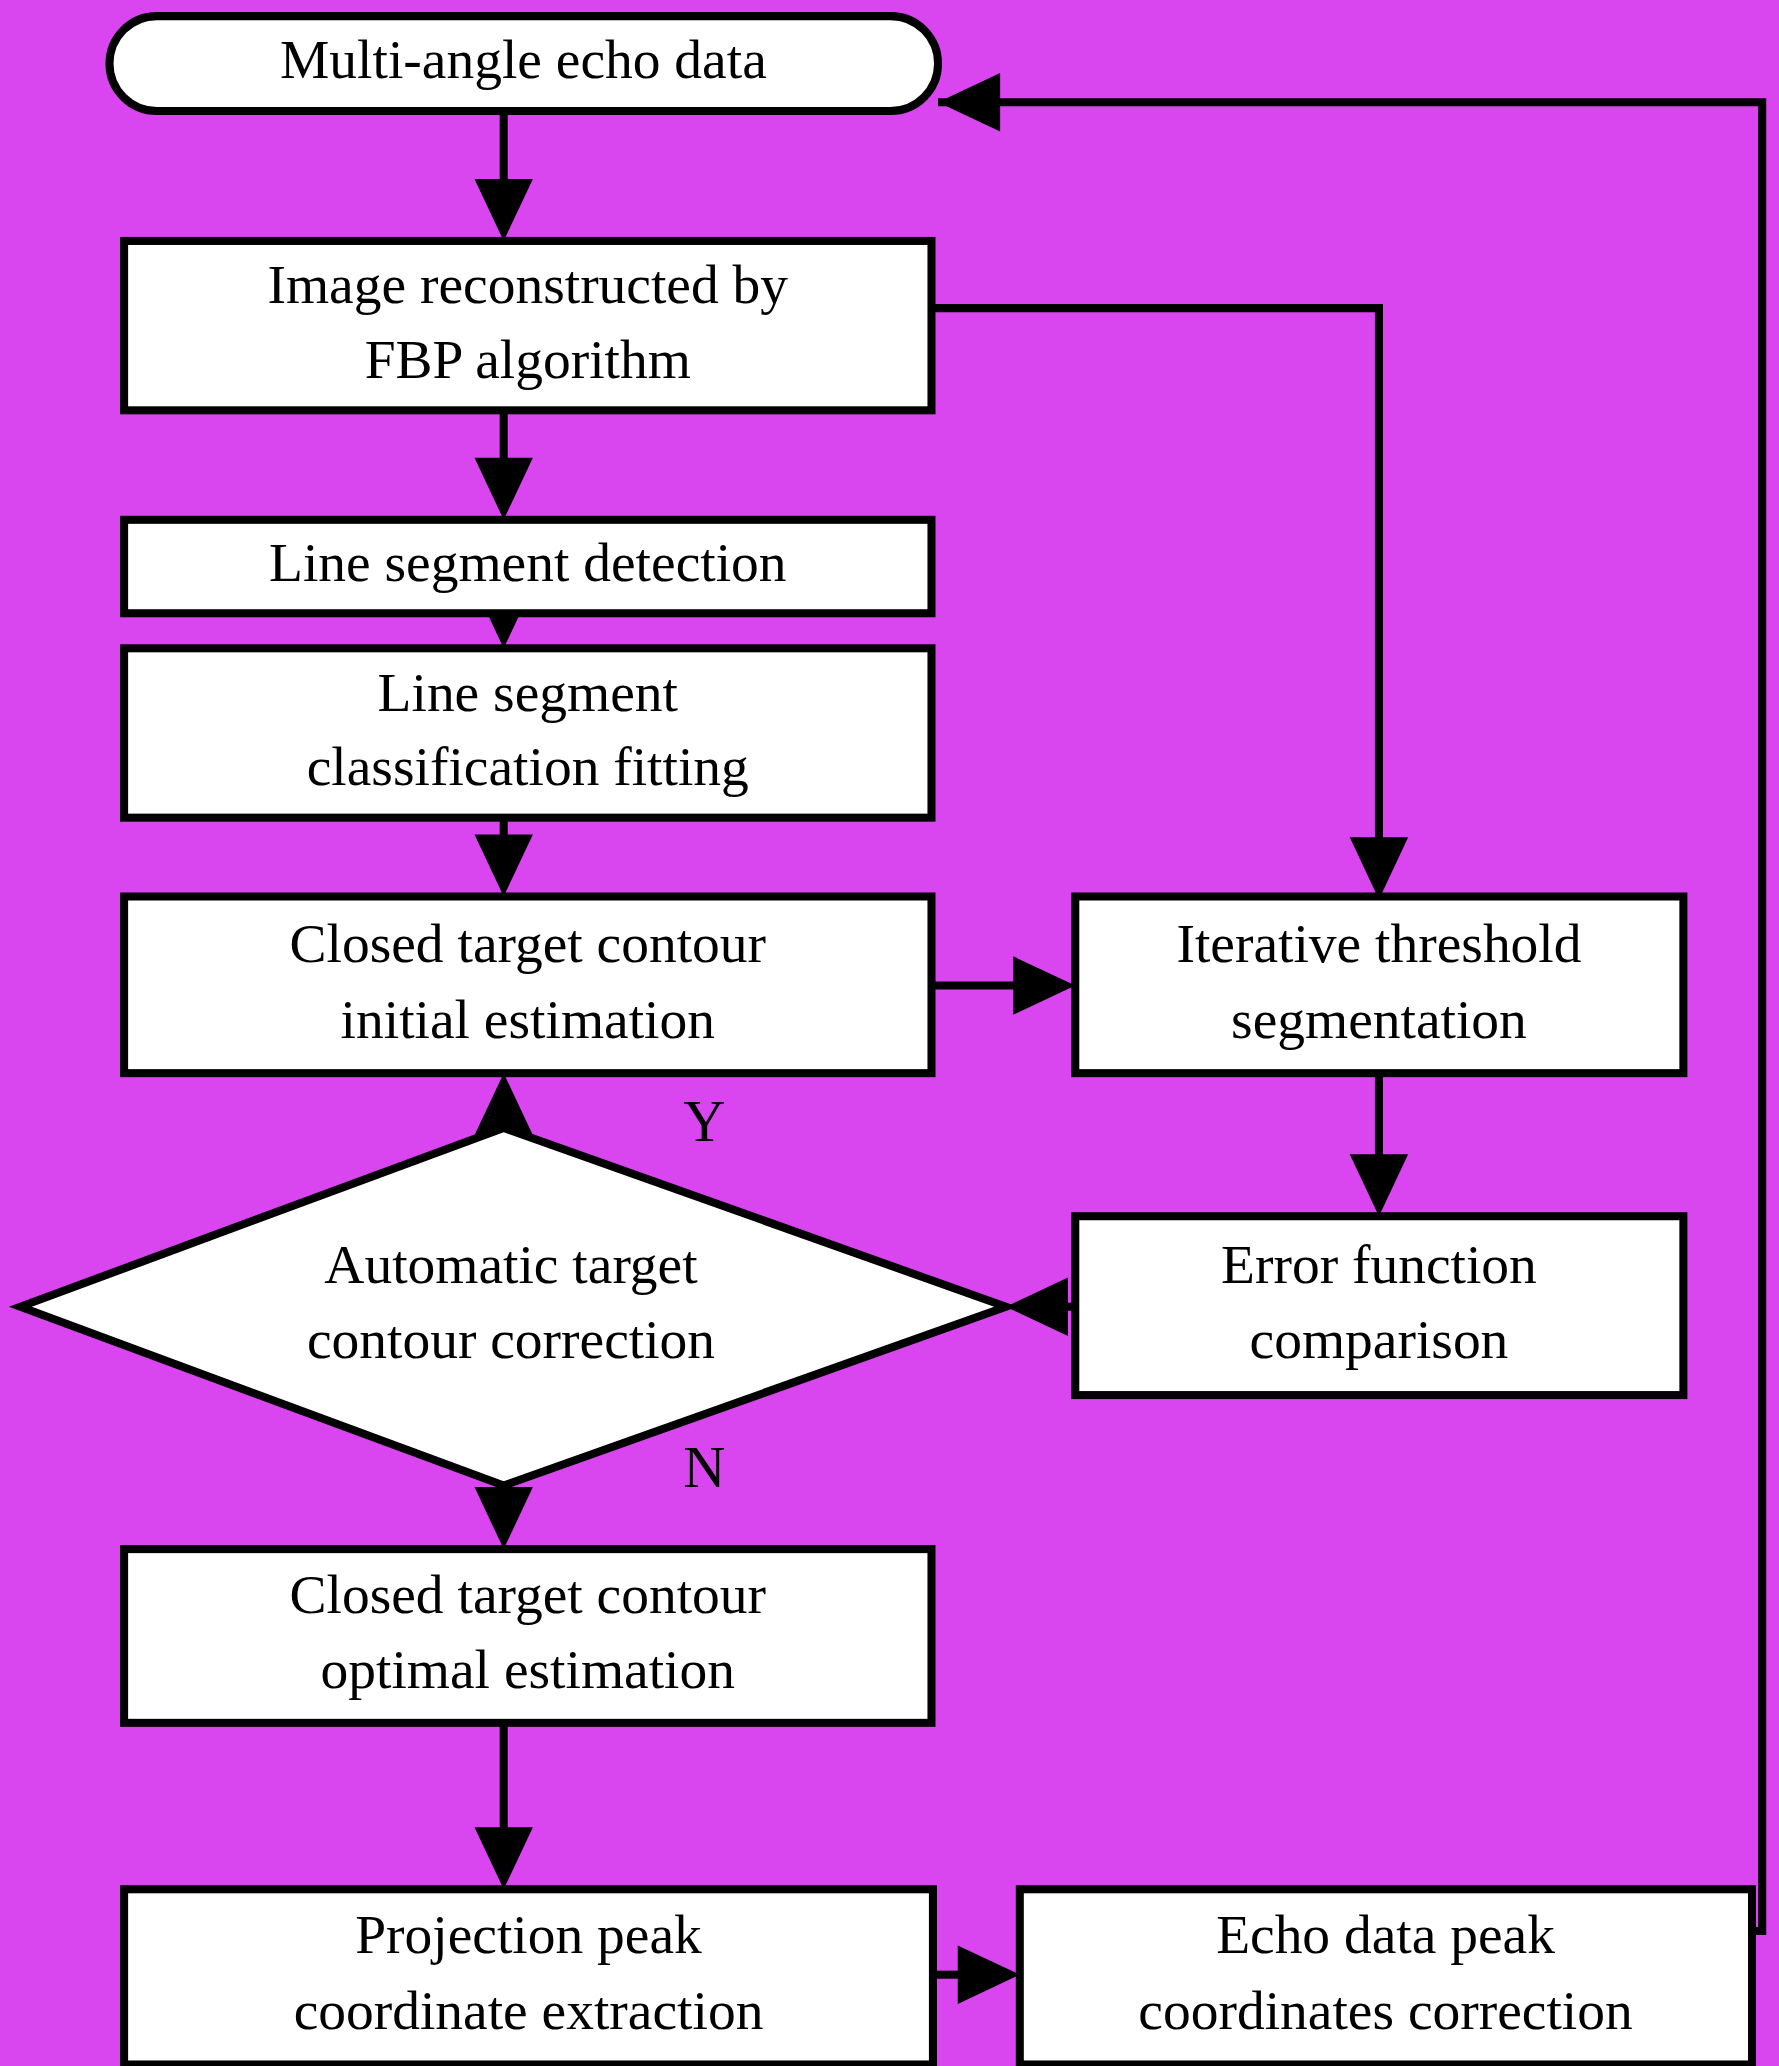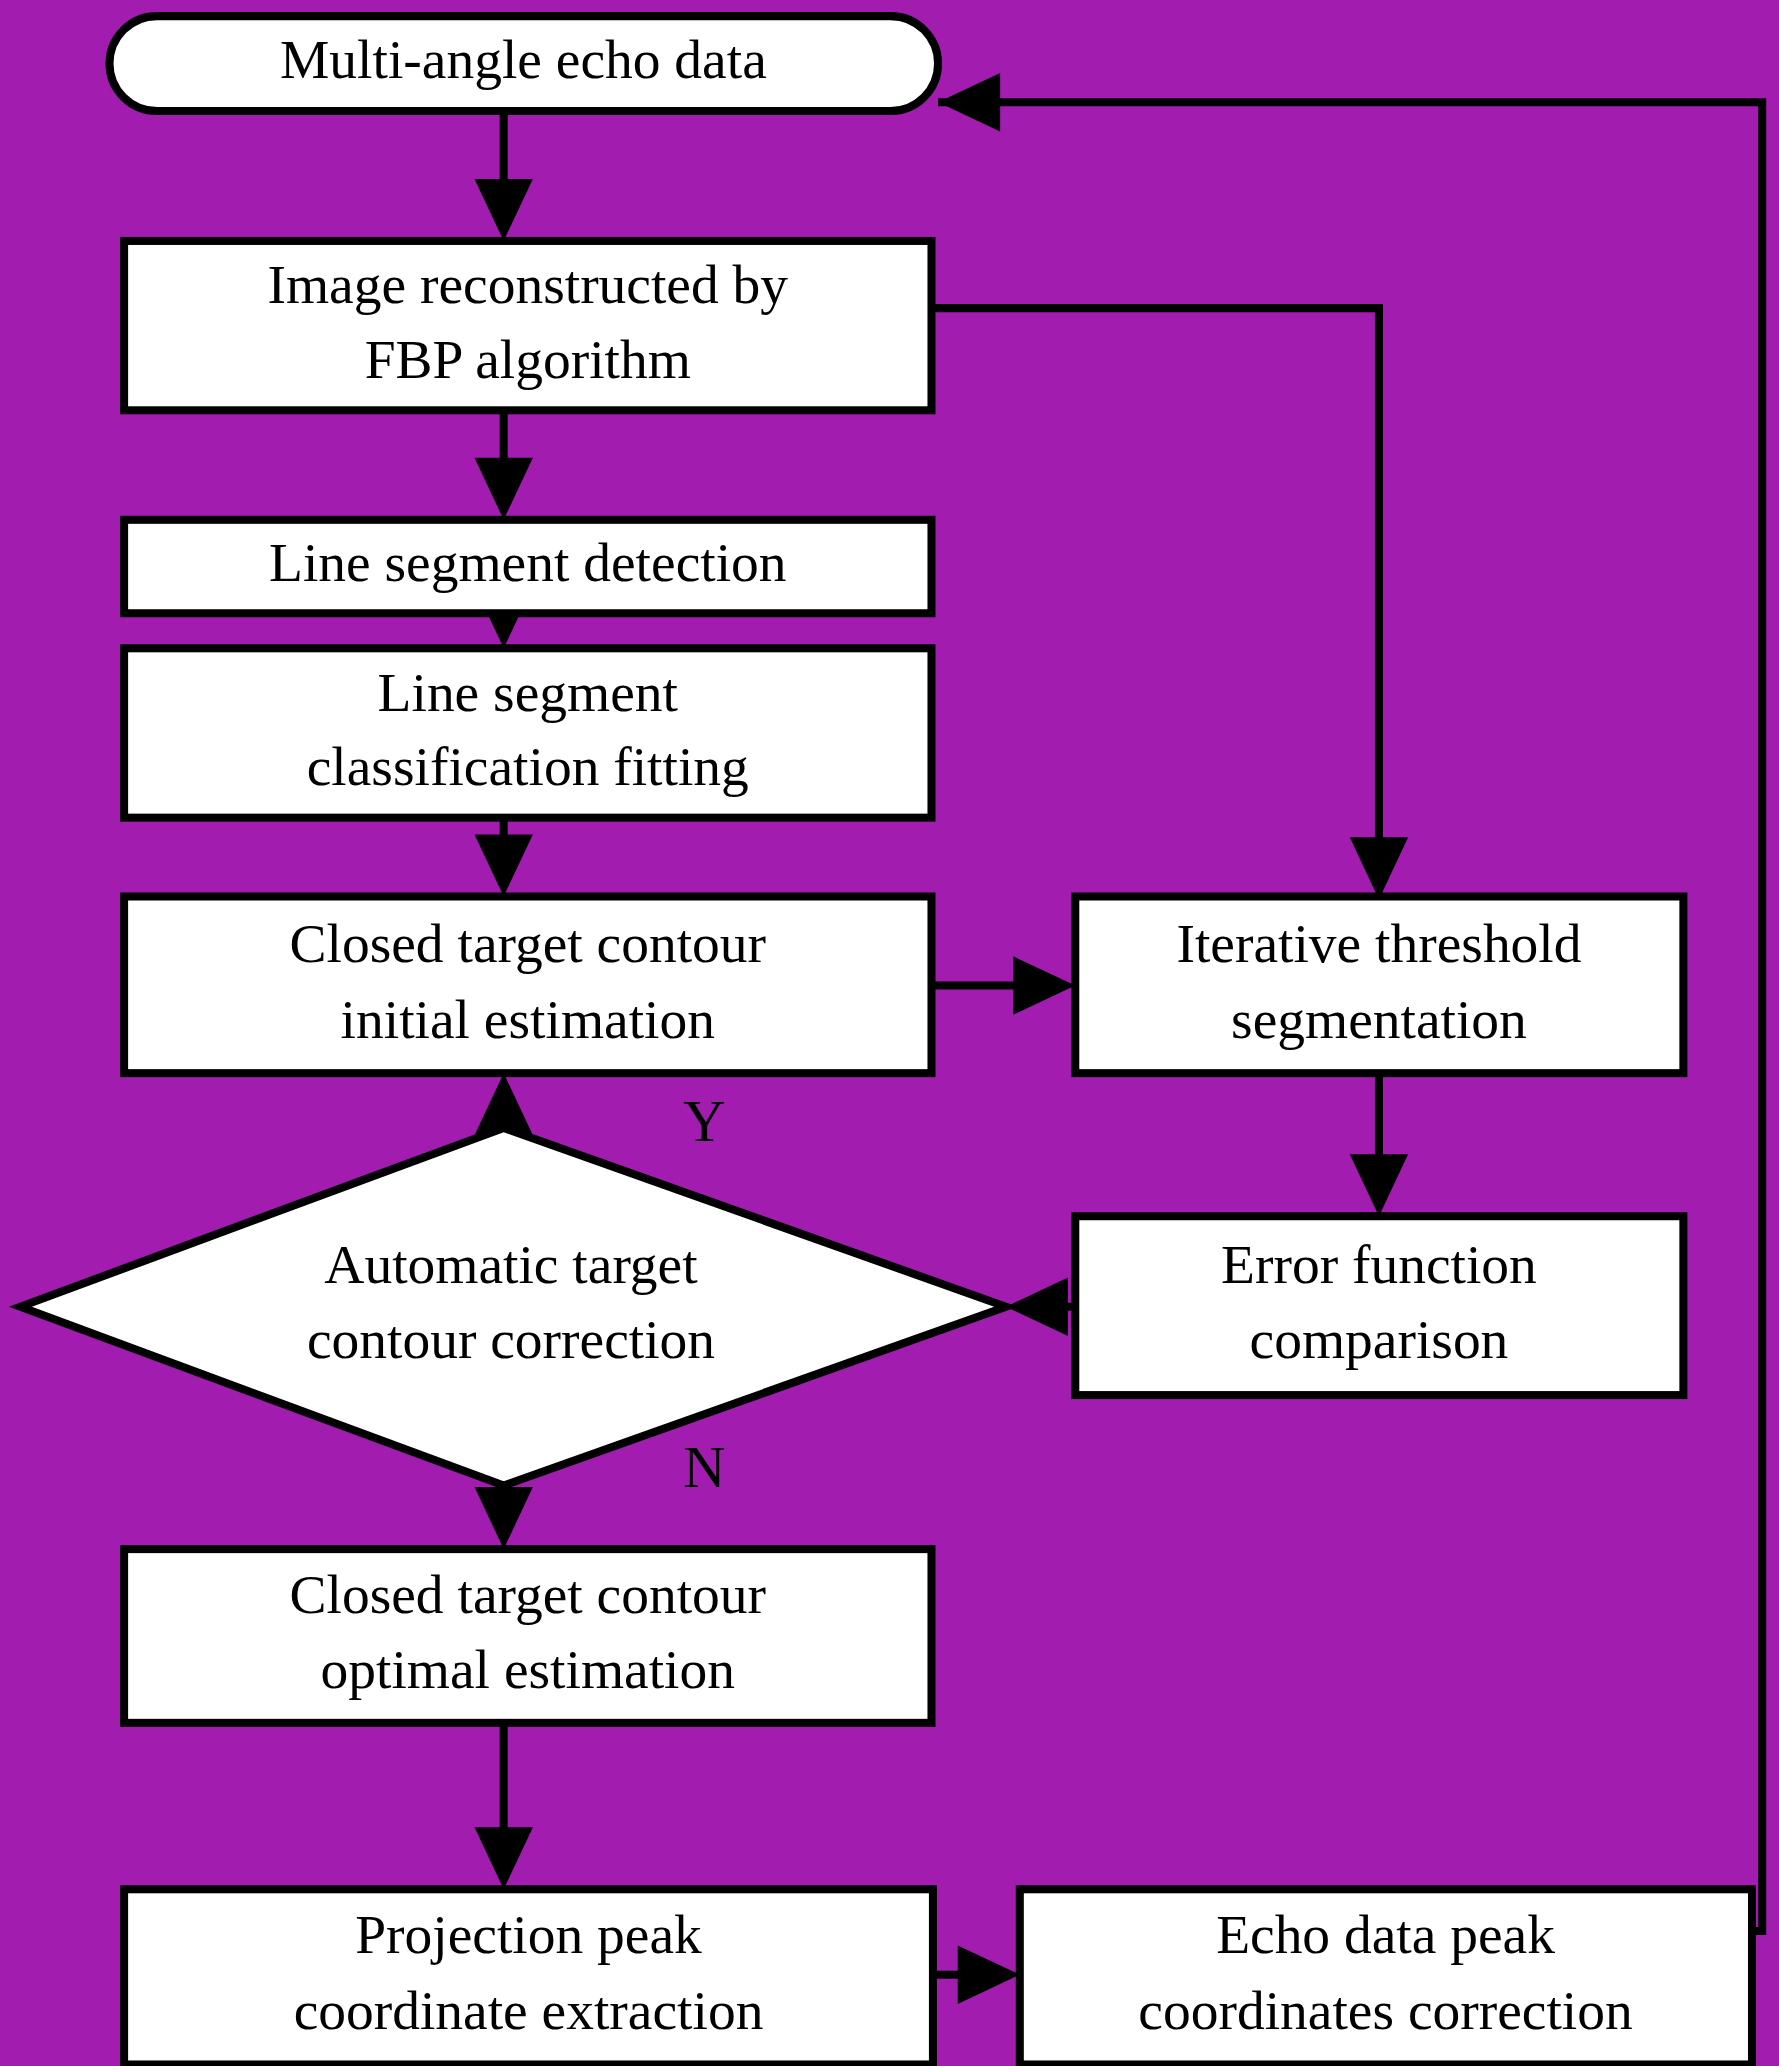--- a/index.html
+++ b/index.html
@@ -7,21 +7,21 @@
     padding: 0;
     background: #ffffff;
   }
   body {
     font-family: "Liberation Serif", "DejaVu Serif", serif;
   }
   #flow-root {
     position: relative;
     width: 1779px;
     height: 2066px;
-    background: #a21caf;
+    background: #d946ef;
   }
   svg.flow-canvas {
     position: absolute;
     top: 0;
     left: 0;
     width: 1779px;
     height: 2066px;
     display: block;
   }
   .node-shape {

